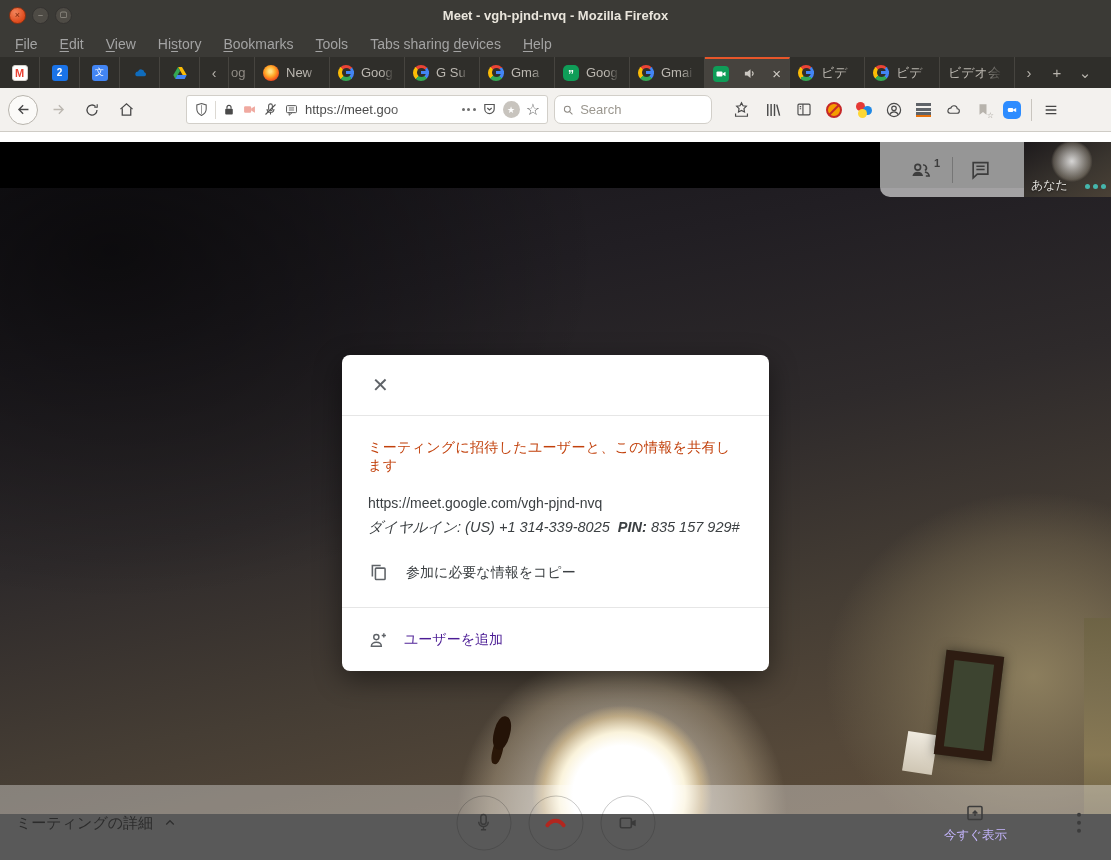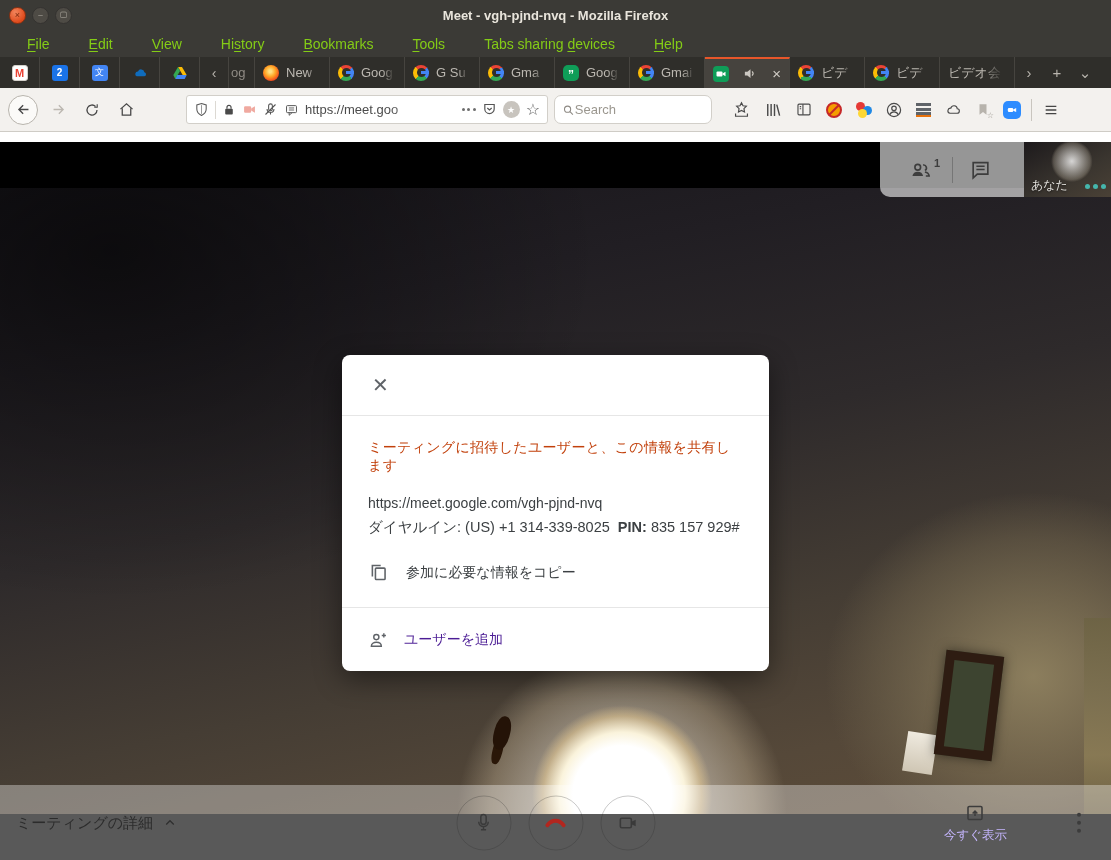--- a/index.html
+++ b/index.html
@@ -8,21 +8,21 @@
 
   
   .titlebar { height:30px; background:#3b3a36; display:flex; align-items:center; position:relative; }
   .winbtns { display:flex; gap:6px; margin-left:9px; }
   .winbtn { width:17px; height:17px; border-radius:50%; display:flex; align-items:center; justify-content:center; font-size:9px; line-height:1; }
   .winbtn.close { background:radial-gradient(circle at 35% 30%, #f3855c, #de4a1c 70%); border:1px solid #8e3110; color:#7a2a0e; }
   .winbtn.minmax { background:#4e4b45; border:1px solid #343230; color:#b6b2a9; font-size:8px; }
   .wtitle { position:absolute; left:0; right:0; text-align:center; color:#e9e5dc; font-weight:bold; font-size:13px; pointer-events:none; }
 
   
-  .menubar { height:27px; background:#3b3a36; display:flex; align-items:center; gap:17px; color:#84cc16; font-size:14px; padding-left:16px; }
+  .menubar { height:27px; background:#3b3a36; display:flex; align-items:center; gap:0; color:#a3a3a3; font-size:14px; padding-left:4px; }
   .menuitem { padding:3px 11px; cursor:default; }
   .menuitem .mnk { text-decoration:underline; text-underline-offset:2px; }
 
   
   .tabbar { height:31px; background:#2f2e2a; display:flex; align-items:stretch; overflow:hidden; }
   .ptab { width:40px; display:flex; align-items:center; justify-content:center; border-right:1px solid #46443f; }
   .tscroll { width:29px; display:flex; align-items:center; justify-content:center; color:#b9b5ae; font-size:14px; border-right:1px solid #46443f; }
   .tabfrag { width:26px; display:flex; align-items:center; color:#8f8b84; font-size:13px; padding-left:2px; border-right:1px solid #46443f; overflow:hidden; }
   .tab { width:75px; display:flex; align-items:center; gap:7px; padding:0 8px; border-right:1px solid #46443f; color:#bcb8b1; font-size:13px; position:relative; overflow:hidden; white-space:nowrap; }
   .tab .tlabel { overflow:hidden; -webkit-mask-image:linear-gradient(90deg,#000 60%,transparent 95%); mask-image:linear-gradient(90deg,#000 60%,transparent 95%); flex:1; }
@@ -47,21 +47,21 @@
   .navico { width:28px; height:28px; display:flex; align-items:center; justify-content:center; border-radius:3px; }
   .backcirc { width:30px; height:30px; border:1px solid #b8b4ad; border-radius:50%; background:#fbfaf8; display:flex; align-items:center; justify-content:center; }
   .urlbar { width:362px; height:29px; background:#fff; border:1px solid #d2cfc9; border-radius:3px; display:flex; align-items:center; padding:0 7px; gap:6px; margin-left:40px; }
   .usep { width:1px; height:18px; background:#dcd9d3; }
   .urltext { font-size:13px; color:#4b4b4b; white-space:nowrap; overflow:hidden; flex:1;
     -webkit-mask-image:linear-gradient(90deg,#000 55%,transparent 92%); mask-image:linear-gradient(90deg,#000 55%,transparent 92%); }
   .udots { display:flex; gap:2.5px; }
   .udots i { width:3px; height:3px; border-radius:50%; background:#6d6d6d; }
   .circstar { width:17px; height:17px; border-radius:50%; background:#c8c4be; color:#fff; font-size:9px; display:flex; align-items:center; justify-content:center; }
   .starchar { font-size:16px; color:#5c5c5c; line-height:1; }
-  .searchbox { width:158px; height:29px; background:#fff; border:1px solid #d2cfc9; border-radius:7px; display:flex; align-items:center; padding:0 7px; }
+  .searchbox { width:158px; height:29px; background:#fff; border:1px solid #d2cfc9; border-radius:7px; display:flex; align-items:center; padding:0 7px; gap:6px; }
   .searchbox input { border:none; outline:none; width:100%; font-size:13px; color:#444; background:transparent; font-family:"Liberation Sans",sans-serif; }
   .searchbox input::placeholder { color:#9b978f; }
   .extrow { display:flex; align-items:center; gap:13px; margin-left:14px; }
   .blocker { width:16px; height:16px; border-radius:50%; background:#f59d00; border:2px solid #c62828; position:relative; }
   .blocker::after { content:""; position:absolute; left:-1px; top:5px; width:14px; height:2px; background:#c62828; transform:rotate(-45deg); }
   .spheres { width:17px; height:16px; position:relative; }
   .spheres i { position:absolute; width:9px; height:9px; border-radius:50%; }
   .spheres i:nth-child(1){ left:1px; top:0; background:#e53935; }
   .spheres i:nth-child(2){ right:0; top:4px; background:#1e88e5; }
   .spheres i:nth-child(3){ left:3px; bottom:0; background:#fdd835; }
@@ -101,21 +101,21 @@
   .audiodots i { width:5px; height:5px; border-radius:50%; background:#45b6ac; }
 
   
   .dialog { position:absolute; left:342px; top:355px; width:427px; background:#fff; border-radius:8px; box-shadow:0 8px 28px rgba(0,0,0,.45); z-index:5; }
   .dlghead { height:61px; display:flex; align-items:center; padding:0 24px 0 26px; border-bottom:1px solid #e6e6e6; }
   .dlgtitle { font-size:16px; color:#202124; flex:1; }
   .dlgclose { font-size:20px; color:#5f6368; line-height:1; padding:2px 4px; }
   .dlgbody { padding:23px 26px 0 26px; }
   .sharetext { font-size:14px; color:#c2410c; letter-spacing:.3px; }
   .meetlink { font-size:14px; color:#3c4043; margin-top:20px; font-family:"Liberation Sans",sans-serif; }
-  .dialin { font-size:14.5px; color:#3c4043; margin-top:7px; }
+  .dialin { font-size:14.5px; color:#3c4043; margin-top:7px;font-style:italic; }
   .dialin b { font-weight:bold; }
   .copyrow { display:flex; align-items:center; gap:17px; margin-top:25px; padding-bottom:24px; }
   .copyrow span { font-size:14px; color:#3c4043; }
   .dlgfoot { border-top:1px solid #e6e6e6; padding:0 26px; height:64px; display:flex; align-items:center; gap:16px; }
   .dlgfoot span { font-size:14px; color:#4c1d95; }
 
   
   .bottombar { position:absolute; left:0; bottom:0; width:1111px; height:75px; background:rgba(255,255,255,0.35); z-index:4; }
   .details { position:absolute; left:16px; top:50%; transform:translateY(-50%); display:flex; align-items:center; gap:10px; font-size:15px; color:#2c2c2c; }
   .callbtns { position:absolute; left:50%; top:50%; transform:translate(-50%,-50%); display:flex; gap:17px; }

